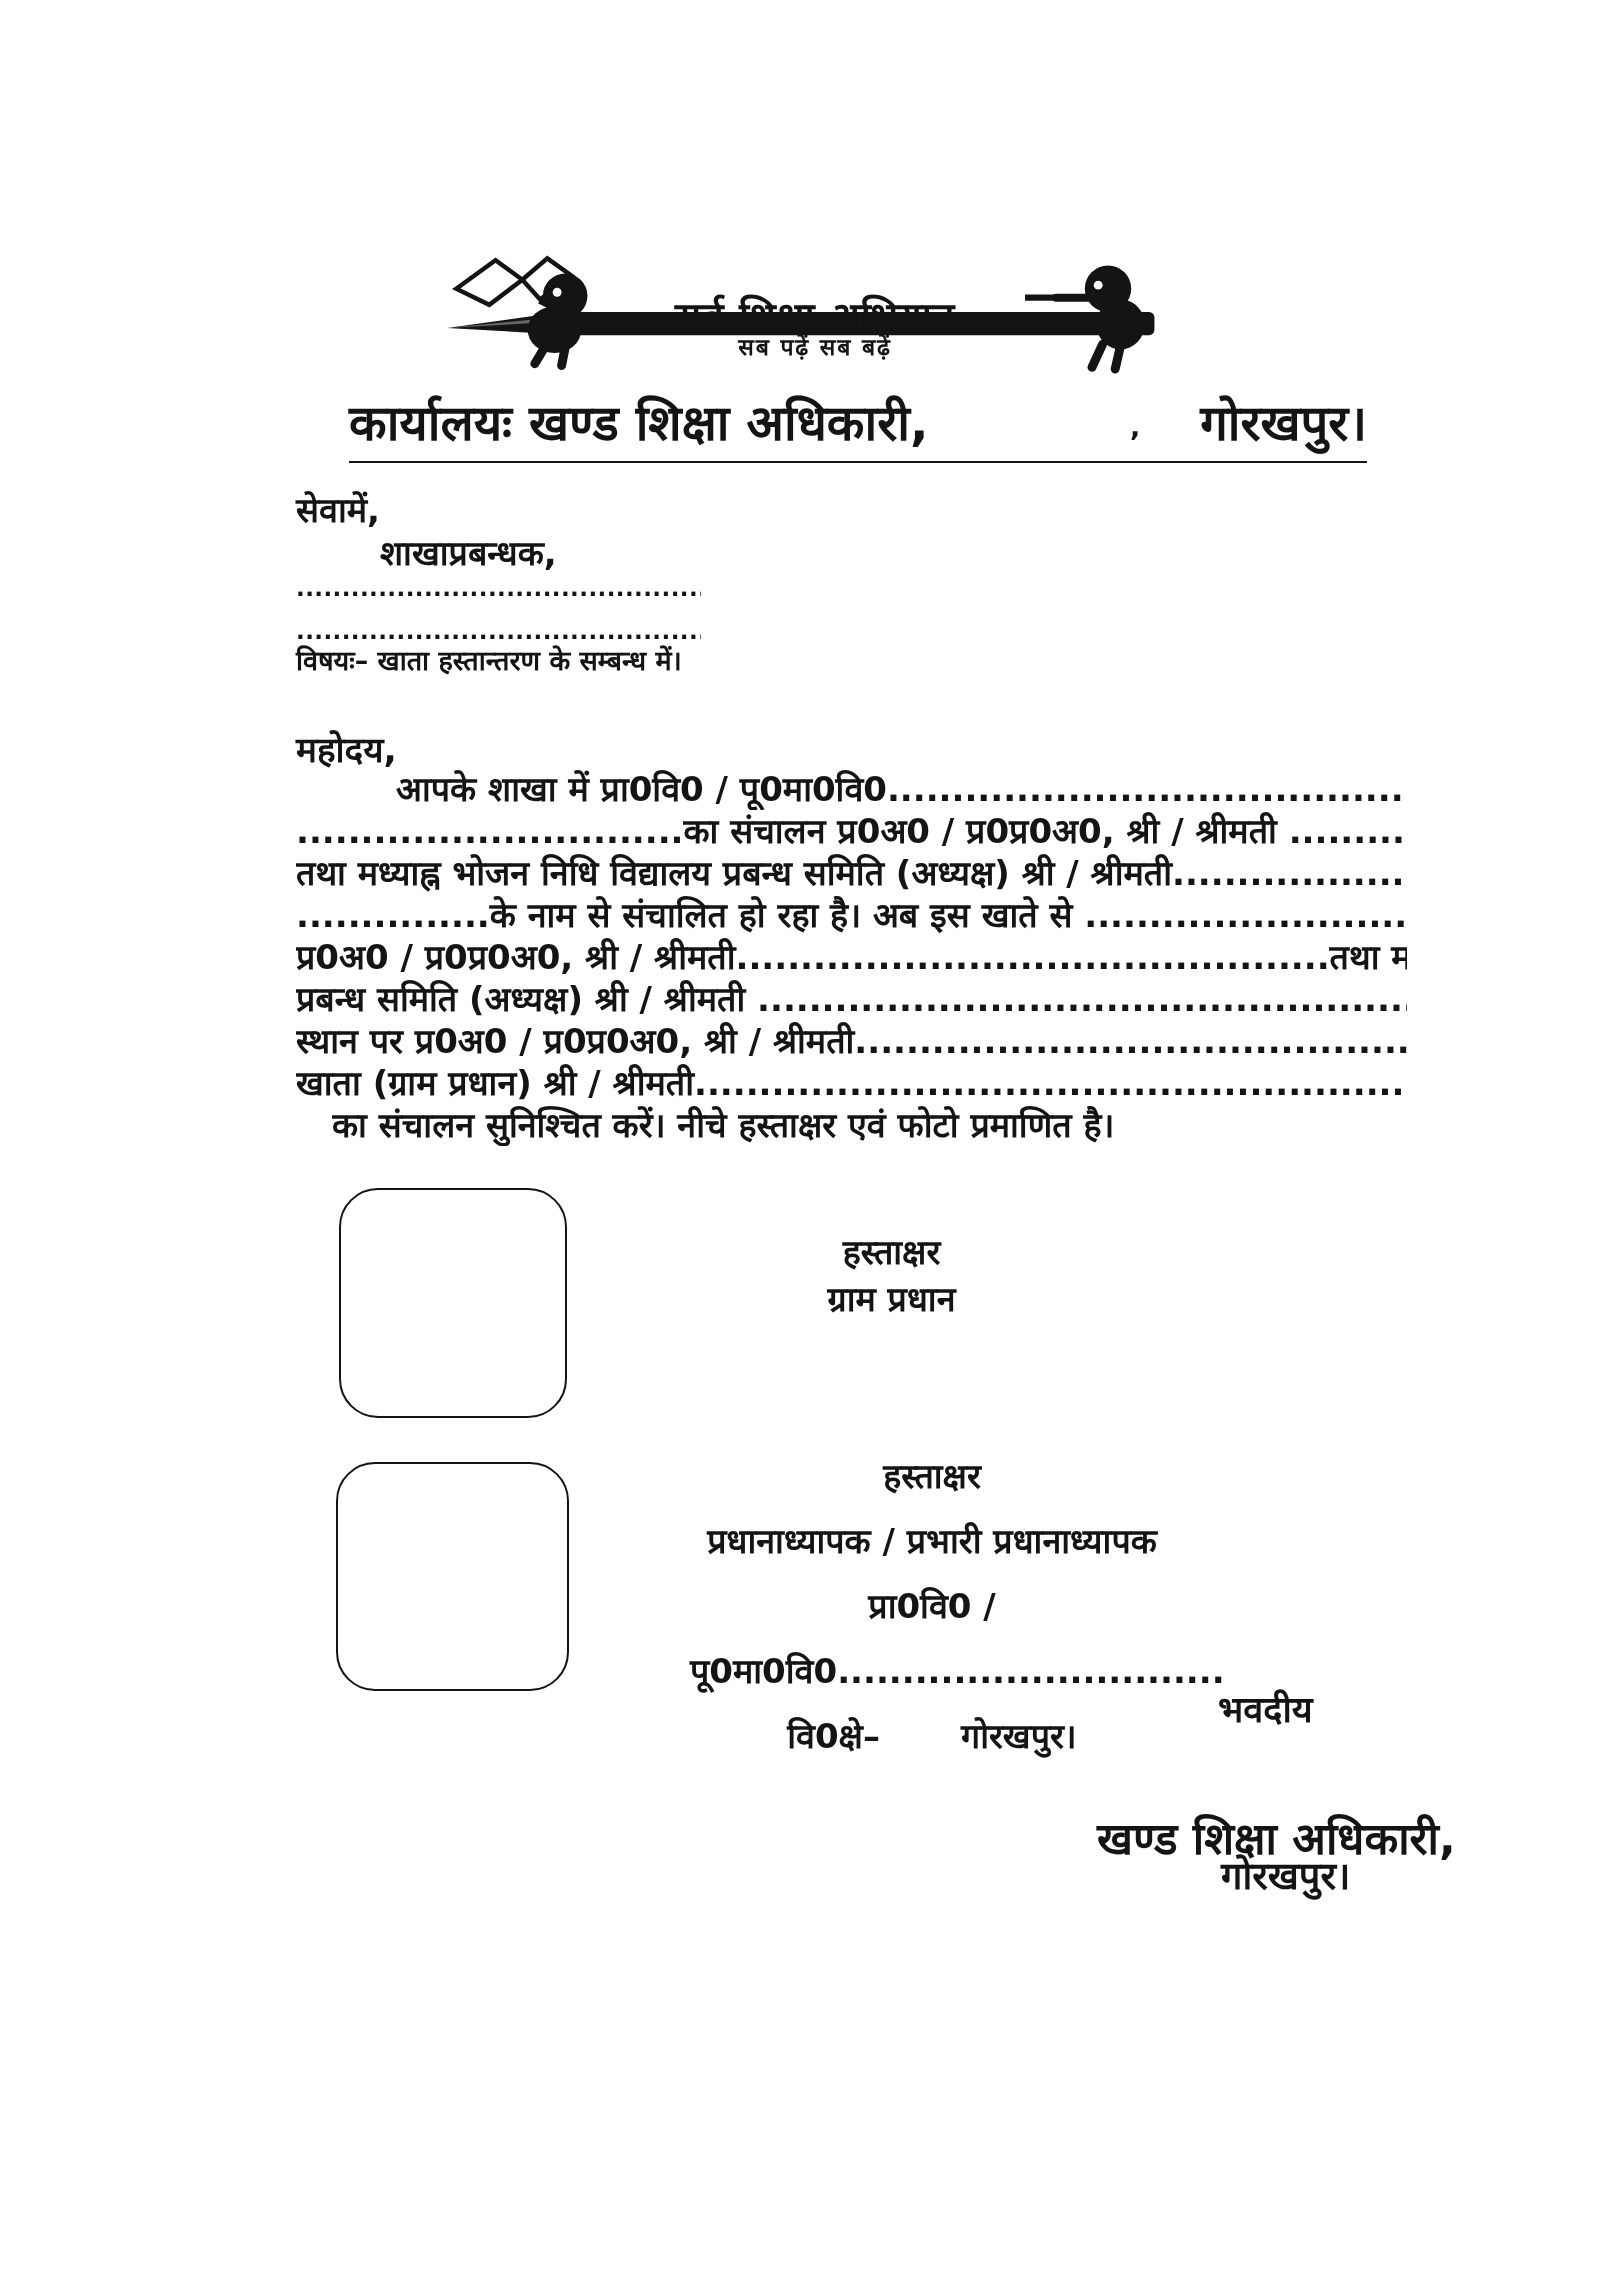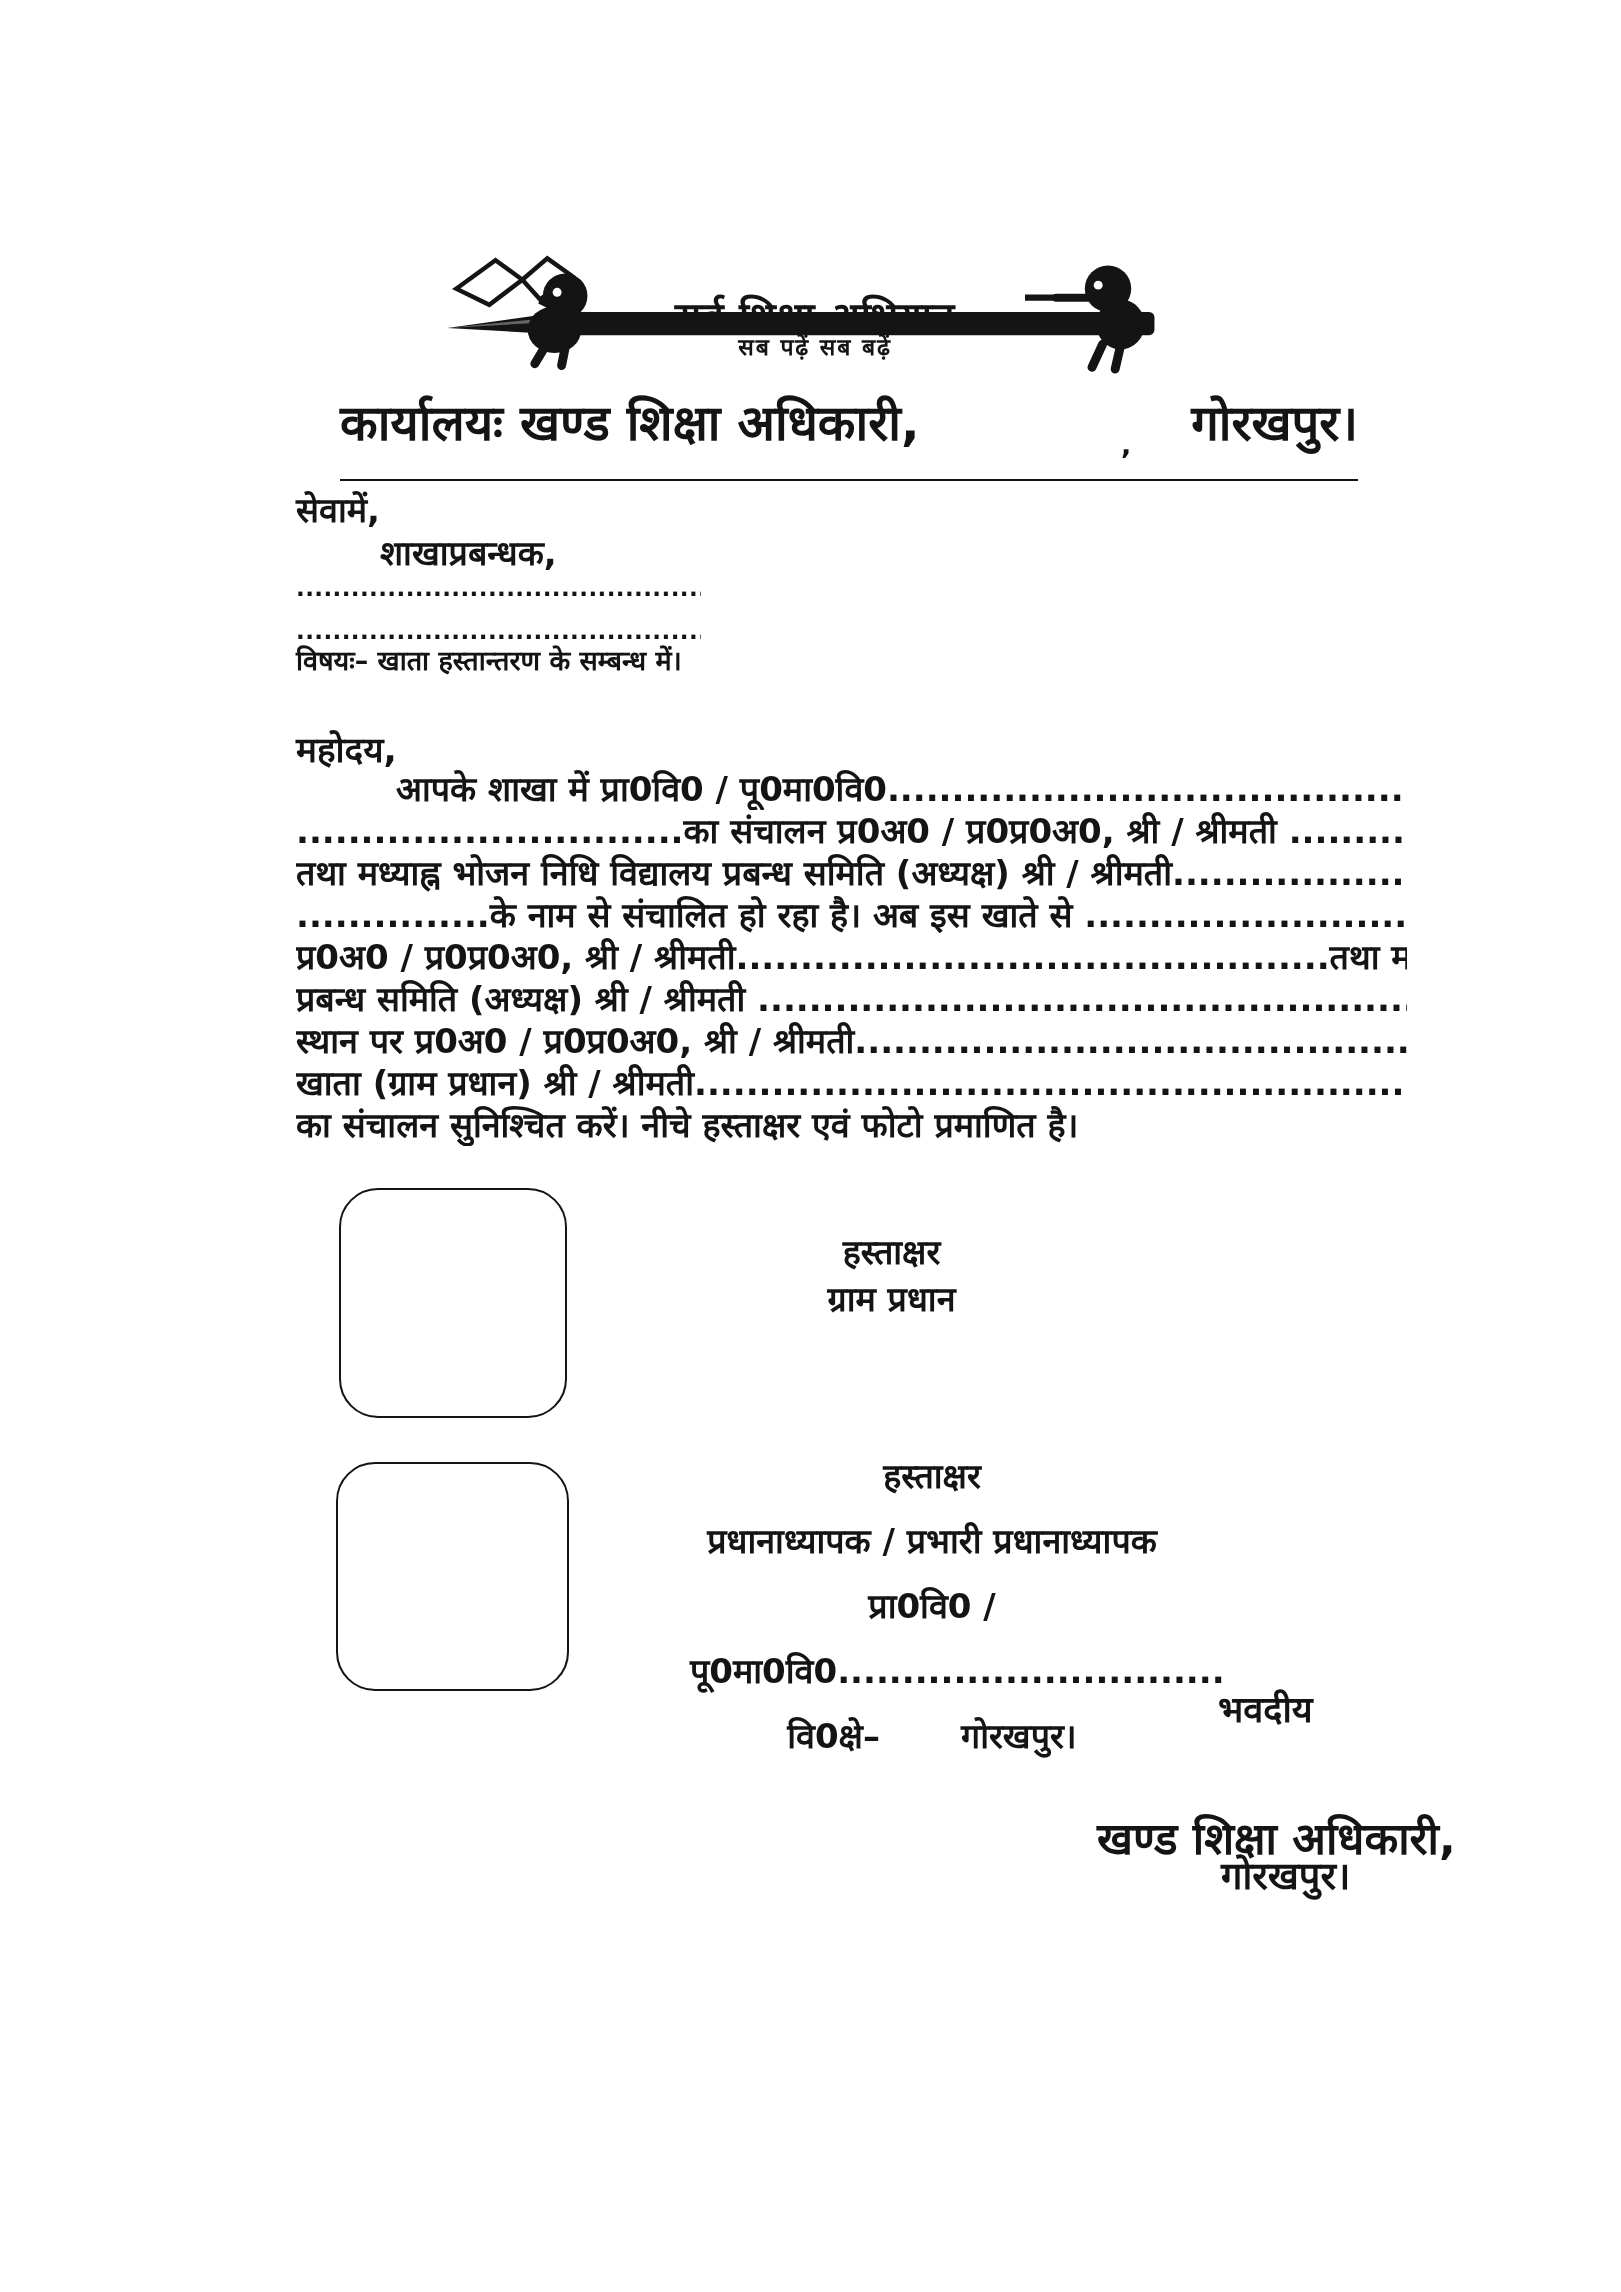--- a/index.html
+++ b/index.html
@@ -22,24 +22,24 @@
     white-space:nowrap;
   }
   .logo-tagline{
     position:absolute;left:215px;top:77px;width:322px;
     text-align:center;font-size:23px;font-weight:700;letter-spacing:1.8px;
     white-space:nowrap;
   }
 
   
   .header-title{
-    left:340px;top:392px;width:1018px;
+    left:349px;top:392px;width:1018px;
     display:flex;justify-content:space-between;align-items:flex-end;
     font-size:49px;font-weight:700;line-height:64px;
-    border-bottom:2.7px solid #141414;padding-bottom:23px;
+    border-bottom:2.7px solid #141414;padding-bottom:5px;
     white-space:nowrap;
   }
   .gap-mark{
     position:absolute;left:781px;bottom:1.8px;
     font-size:27px;font-weight:700;
   }
 
   
   .salutation{left:296px;top:486px;font-size:34px;font-weight:600;}
   .recipient{left:380px;top:529px;font-size:34px;font-weight:600;}
@@ -52,21 +52,21 @@
   .subject{left:296px;top:641px;font-size:27px;font-weight:600;}
 
   
   .greeting{left:296px;top:725px;font-size:35px;font-weight:600;}
   .body-block{left:296px;top:768px;width:1111px;font-size:34px;font-weight:600;}
   .body-block .bline{
     height:42px;line-height:42px;overflow:hidden;
     text-align:justify;text-align-last:justify;white-space:nowrap;
   }
   .body-block .bline.indent{padding-left:100px;}
-  .body-block .bline.last{text-align-last:left;text-align:left;}
+  .body-block .bline.last{text-align-last:left;text-align:left;margin-left:36px;}
 
   
   .photo-box{
     border:2.7px solid #141414;border-radius:39px;background:#ffffff;
   }
   .photo-box1{left:339px;top:1188px;width:224px;height:226px;}
   .photo-box2{left:336px;top:1462px;width:229px;height:225px;}
 
   
   .sig1{left:748px;top:1229px;width:287px;text-align:center;

